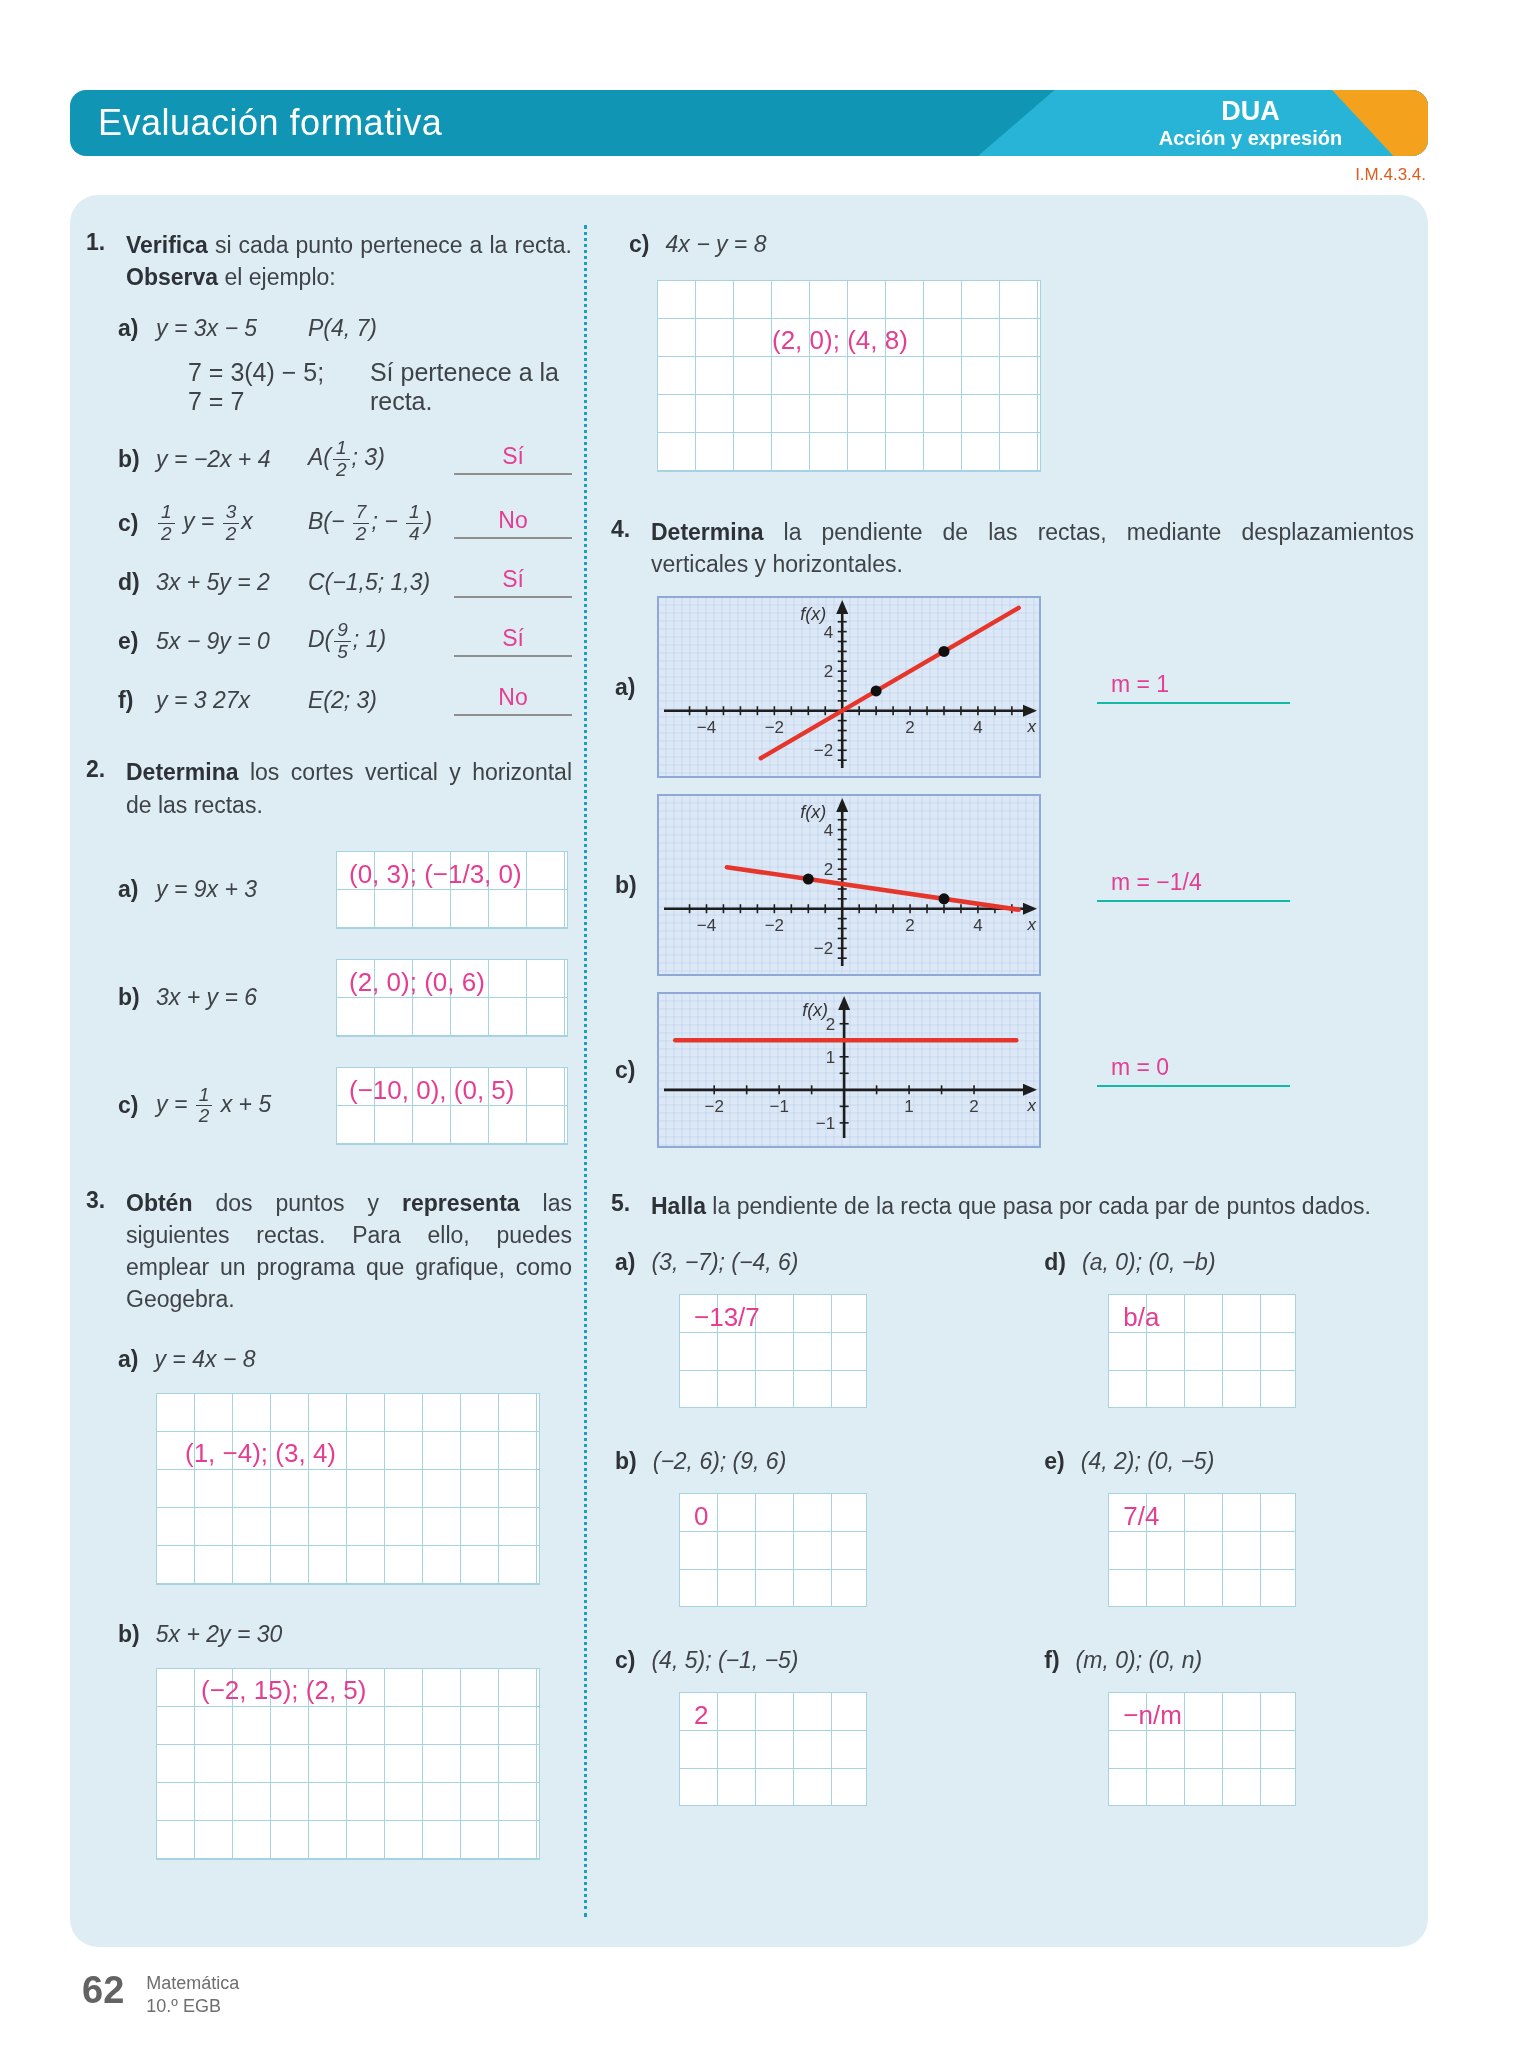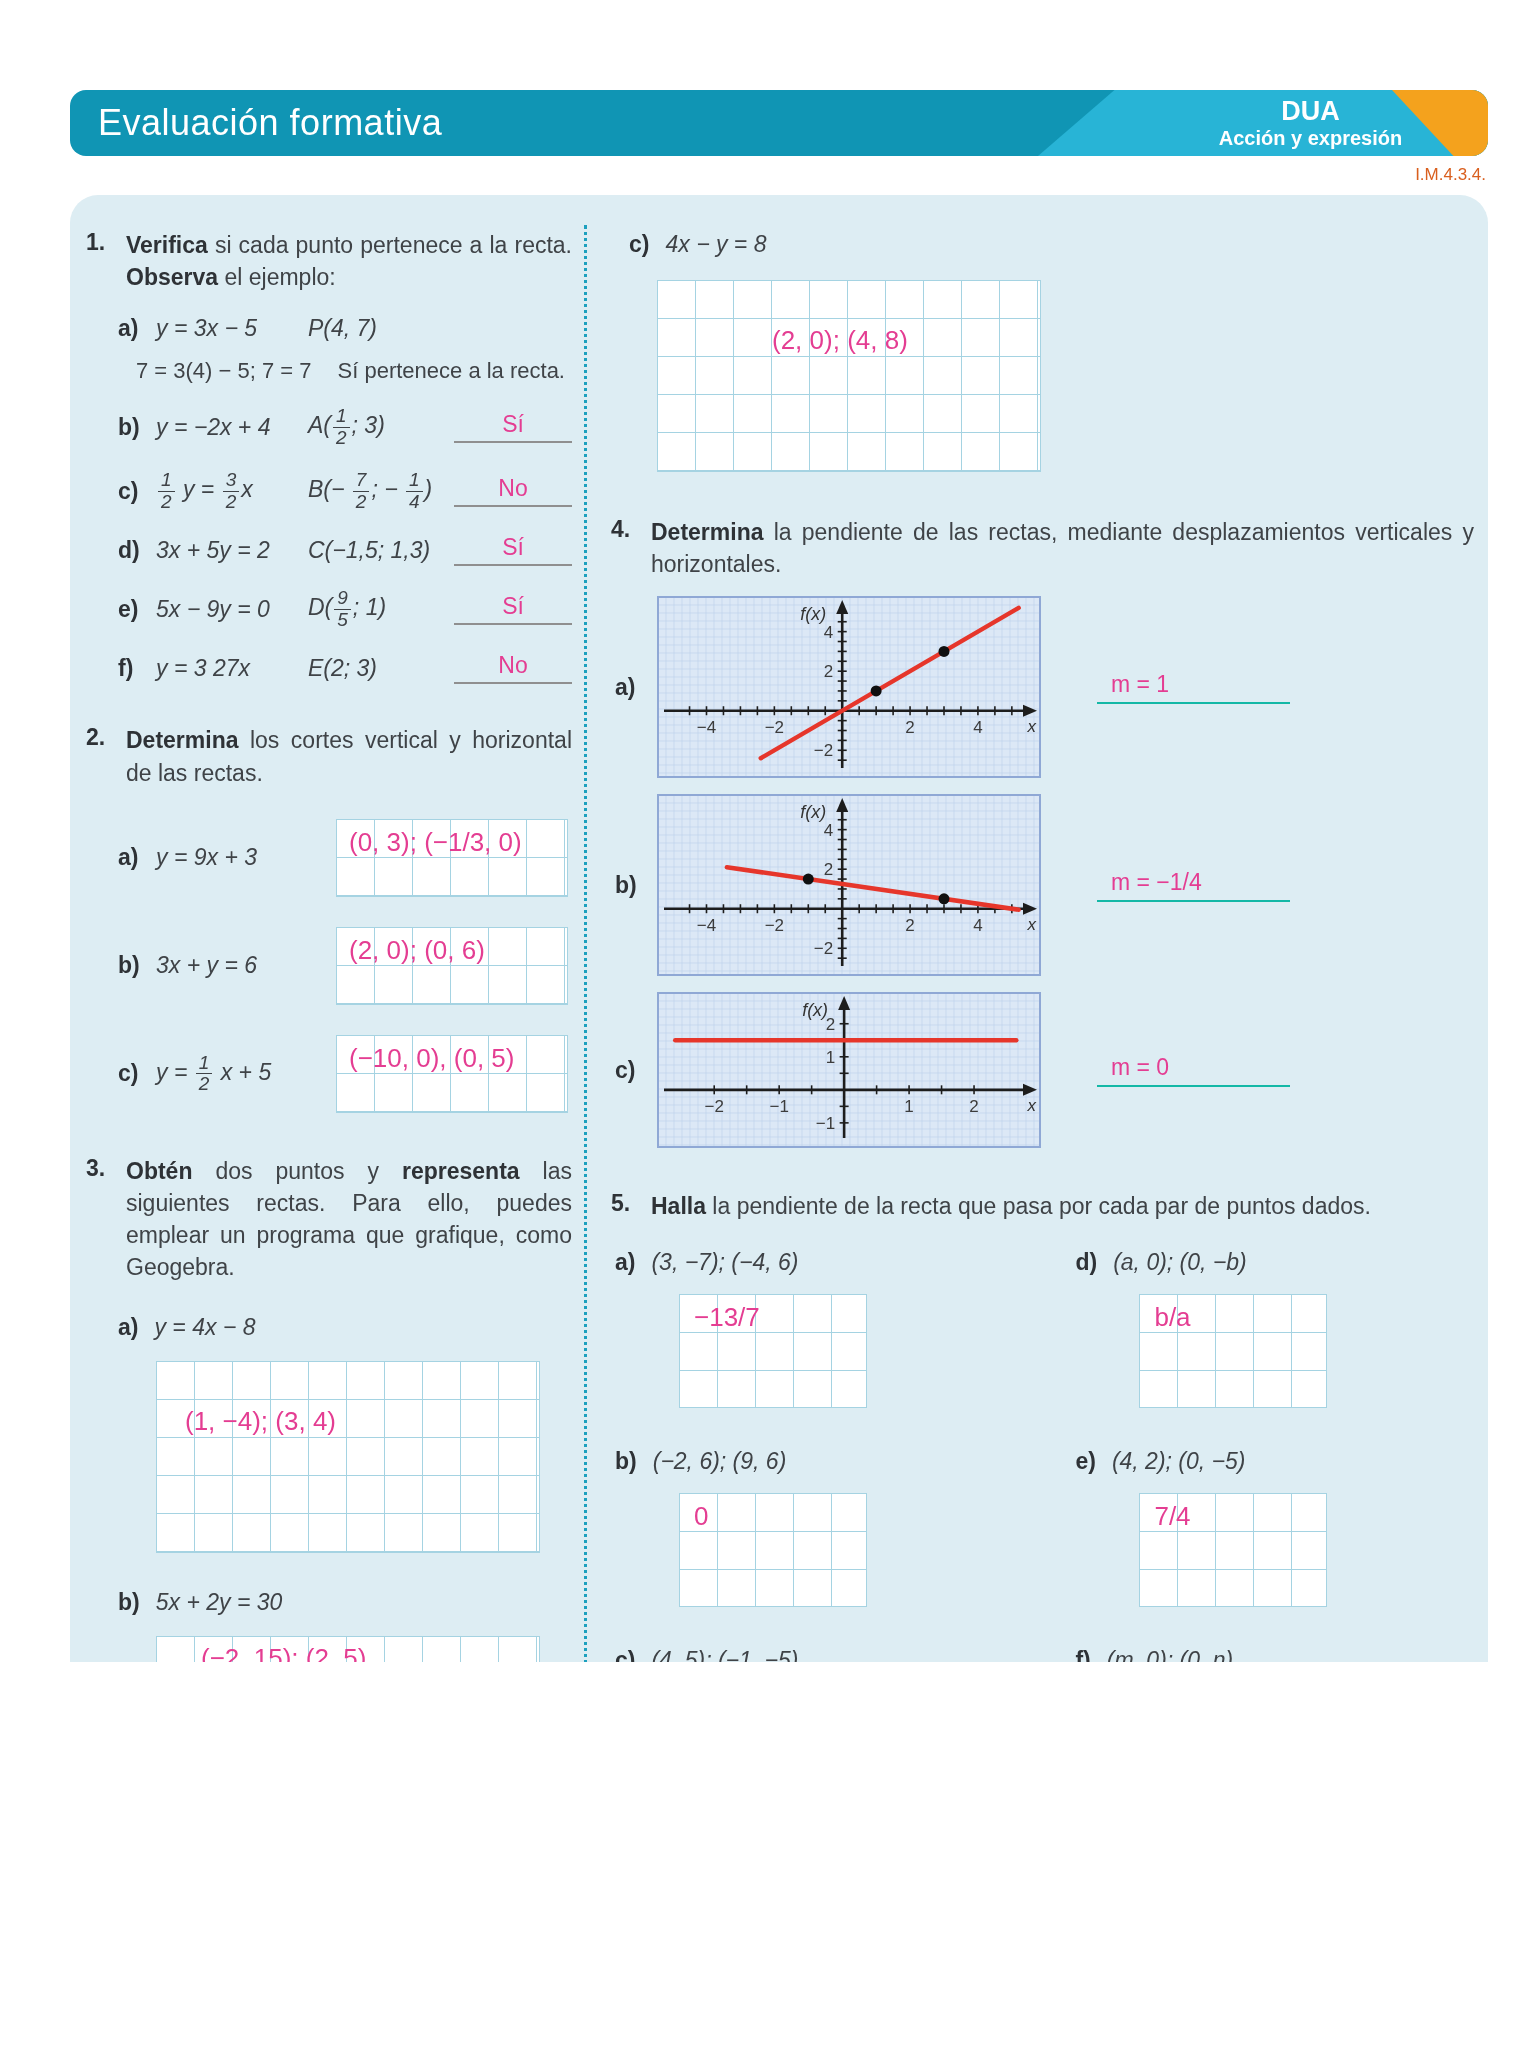--- a/index.html
+++ b/index.html
@@ -1,16 +1,16 @@
 <!DOCTYPE html>
 <html><head>
 <meta charset="utf-8">
 <style>
   html,body{margin:0;padding:0;background:#fff;}
-  .page{width:1536px;height:1662px;box-sizing:border-box;padding:90px 48px 0 70px;
+  .page{width:1536px;height:2048px;box-sizing:border-box;padding:90px 108px 0 70px;
         font-family:"Liberation Sans",sans-serif;color:#3f4347;position:relative;overflow:hidden;}
   
   .header{position:relative;height:66px;border-radius:16px;overflow:hidden;background:#1095b4;}
   .header-title{position:absolute;left:28px;top:50%;transform:translateY(-50%);
                 color:#fff;font-size:36px;font-weight:500;letter-spacing:.5px;}
   .header-dua{position:absolute;right:0;top:0;height:100%;width:450px;background:#28b4d6;
               clip-path:polygon(17% 0,100% 0,100% 100%,0 100%);
               display:flex;flex-direction:column;justify-content:center;align-items:center;
               padding-left:95px;box-sizing:border-box;color:#fff;}
   .dua-title{font-size:27px;font-weight:bold;line-height:1.15;text-align:right;}
@@ -32,21 +32,21 @@
   .it-eq,.it-pt{font-style:italic;font-size:23px;}
   .frac{display:inline-flex;flex-direction:column;align-items:center;vertical-align:middle;
         font-size:19px;line-height:1.08;margin:0 2px;font-style:italic;}
   .frac .fn{border-bottom:1.6px solid #3f4347;padding:0 3px;}
   .frac .fd{padding:0 3px;}
   
   .r1{display:grid;grid-template-columns:38px 152px 1fr 118px;align-items:center;
       margin:22px 0 0 32px;}
   .a-line{border-bottom:2px solid #8f8f8f;text-align:center;color:#e43d92;
           font-size:23px;padding-bottom:3px;}
-  .work-row{display:flex;gap:26px;margin:16px 0 0 50px;font-size:22px;}
+  .work-row{display:flex;gap:26px;margin:16px 0 0 102px;font-size:25px;}
   
   .gridbox{position:relative;border:1px solid #a5d3e2;box-sizing:content-box;
     background:
       repeating-linear-gradient(to right,transparent 0 37px,#a5d3e2 37px 38px),
       repeating-linear-gradient(to bottom,transparent 0 37px,#a5d3e2 37px 38px),#fff;}
   .ga{position:absolute;color:#e43d92;font-size:26px;white-space:nowrap;}
   .gb-sm{width:230px;height:76px;}
   .gb-lg{width:382px;height:190px;}
   .gb-xs{width:186px;height:112px;}
   

